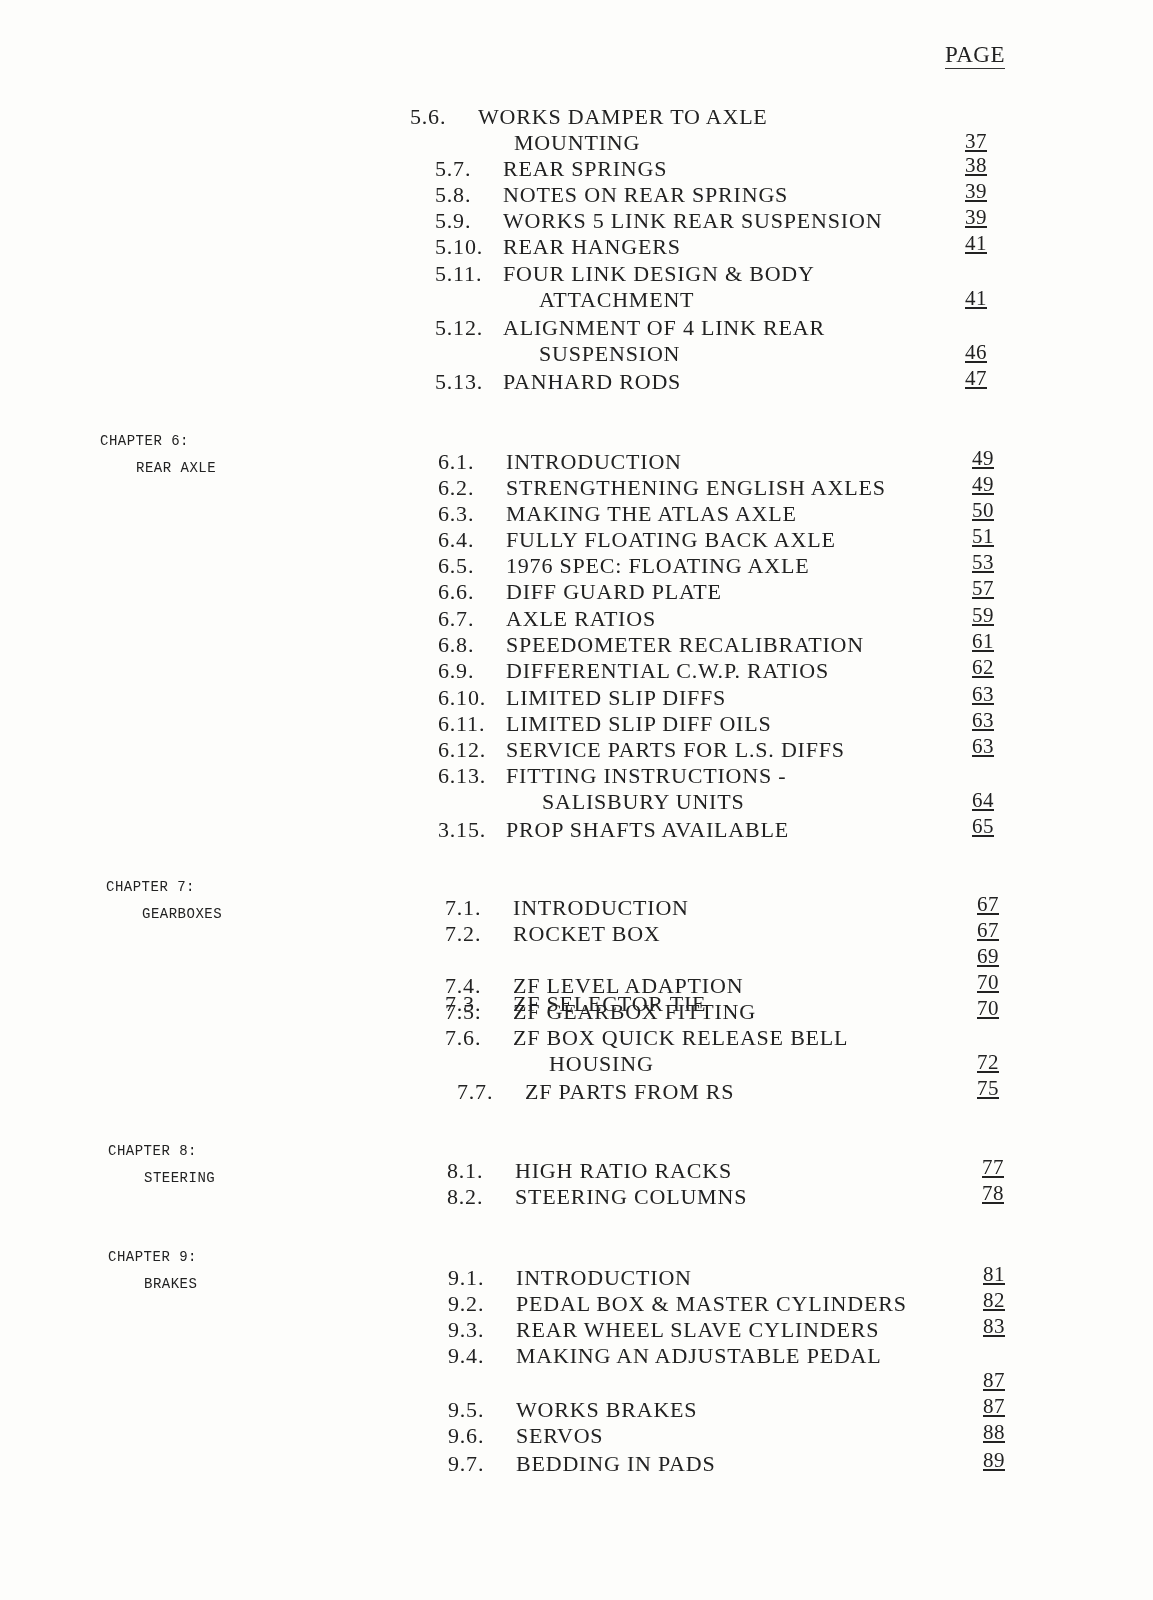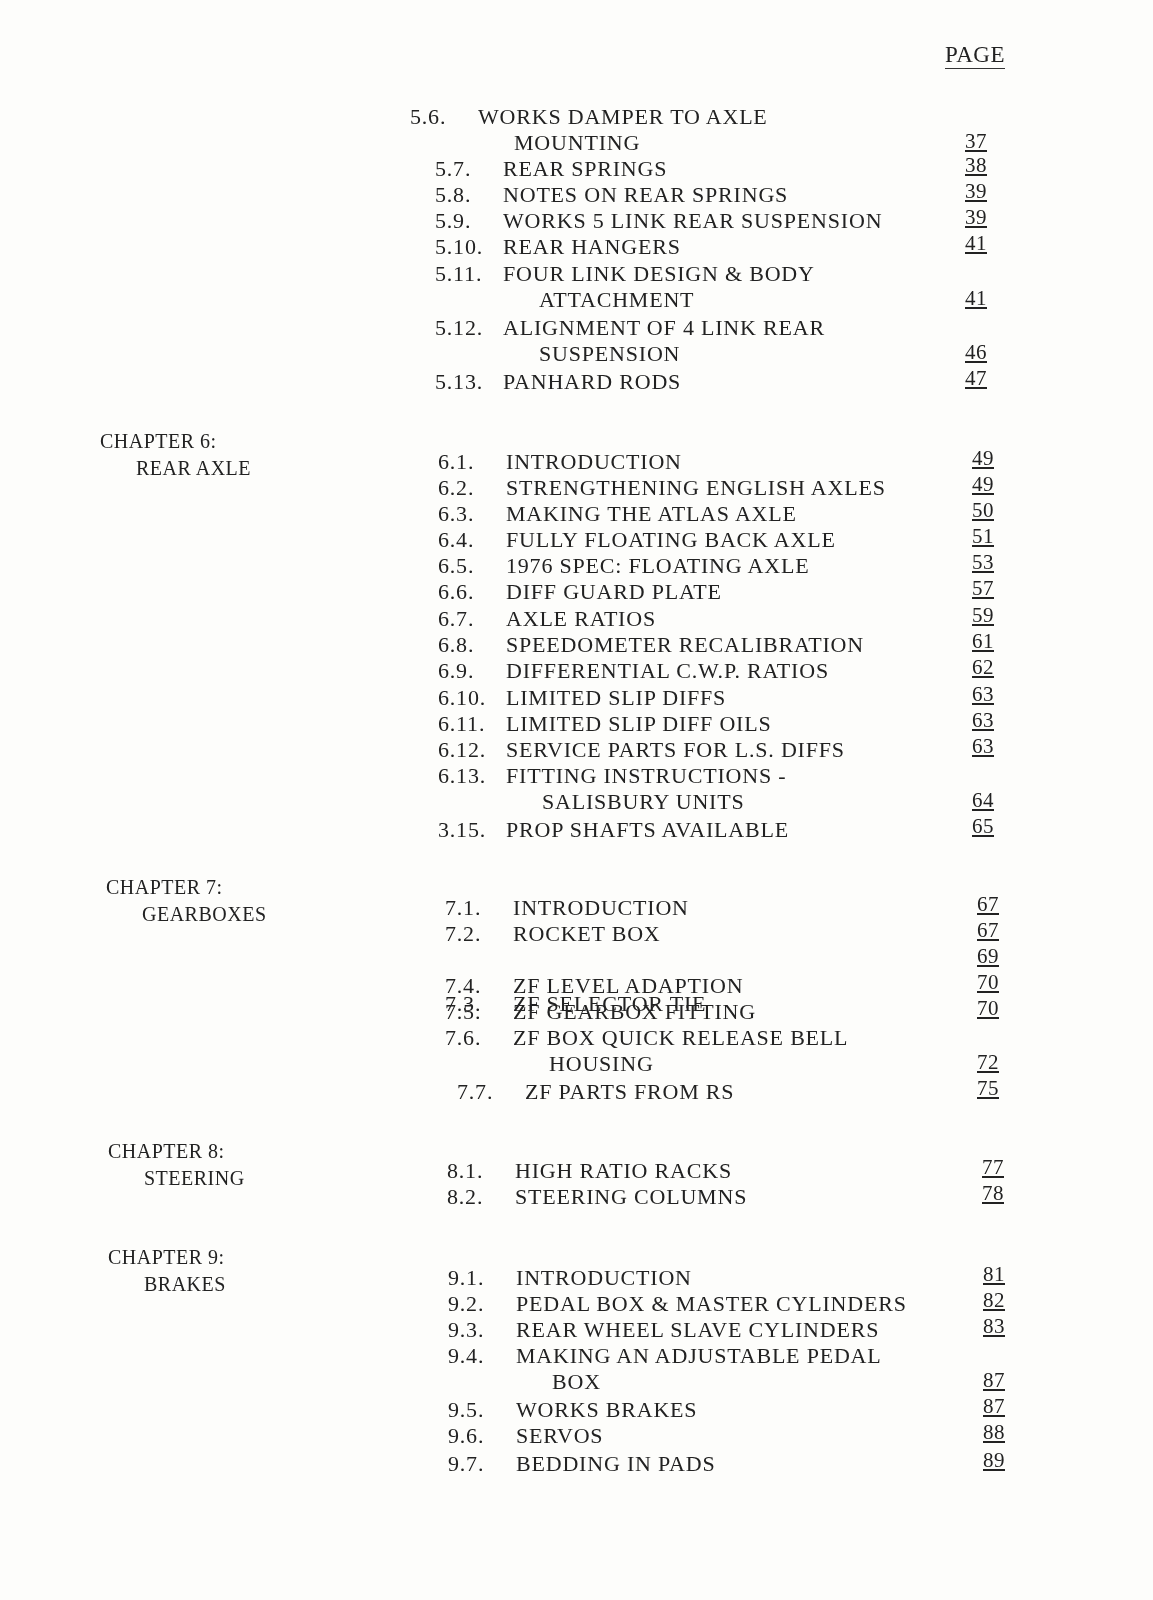--- a/index.html
+++ b/index.html
@@ -10,21 +10,21 @@
     overflow: hidden;
     font-family: "Liberation Serif", "DejaVu Serif", serif;
     color: #222;
   }
   .page-header {
     position: absolute; left: 945px; top: 42px;
     font-size: 23px; letter-spacing: 0.5px;
     border-bottom: 1.5px solid #333; line-height: 26px;
   }
   .chapter {
-    position: absolute; font-size: 20px; line-height: 27px; letter-spacing: 0.5px;
+    position: absolute; font-size: 14px; line-height: 27px; letter-spacing: 0.5px; font-family: Liberation Mono, monospace;
   }
   .chapter .ch-title { padding-left: 36px; display: block; }
   .entry {
     position: absolute; font-size: 22px; line-height: 26px; letter-spacing: 0.8px;
     white-space: nowrap;
   }
   .entry .num { display: inline-block; width: 68px; }
   .entry .cont { display: block; padding-left: 104px; }
   .pg {
     position: absolute; font-size: 21px; line-height: 26px; letter-spacing: 0.5px; text-decoration: underline;
@@ -101,21 +101,21 @@
     <div class="pg" style="left: 982px; top: 1154px;">77</div>
     <div class="entry" style="left: 447px; top: 1184px;"><span class="num">8.2.</span><span>STEERING COLUMNS</span></div>
     <div class="pg" style="left: 982px; top: 1180px;">78</div>
     <div class="chapter" style="left: 108px; top: 1244px;"><span>CHAPTER 9:</span><span class="ch-title">BRAKES</span></div>
     <div class="entry" style="left: 448px; top: 1265px;"><span class="num">9.1.</span><span>INTRODUCTION</span></div>
     <div class="pg" style="left: 983px; top: 1261px;">81</div>
     <div class="entry" style="left: 448px; top: 1291px;"><span class="num">9.2.</span><span>PEDAL BOX &amp; MASTER CYLINDERS</span></div>
     <div class="pg" style="left: 983px; top: 1287px;">82</div>
     <div class="entry" style="left: 448px; top: 1317px;"><span class="num">9.3.</span><span>REAR WHEEL SLAVE CYLINDERS</span></div>
     <div class="pg" style="left: 983px; top: 1313px;">83</div>
-    <div class="entry" style="left: 448px; top: 1343px;"><span class="num">9.4.</span><span>MAKING AN ADJUSTABLE PEDAL</span><span class="cont">BOX</span></div>
+    <div class="entry" style="left: 448px; top: 1343px;"><span class="num">9.4.</span><span>MAKING AN ADJUSTABLE PEDAL</span></div>
     <div class="pg" style="left: 983px; top: 1367px;">87</div>
     <div class="entry" style="left: 448px; top: 1397px;"><span class="num">9.5.</span><span>WORKS BRAKES</span></div>
     <div class="pg" style="left: 983px; top: 1393px;">87</div>
     <div class="entry" style="left: 448px; top: 1423px;"><span class="num">9.6.</span><span>SERVOS</span></div>
     <div class="pg" style="left: 983px; top: 1419px;">88</div>
     <div class="entry" style="left: 448px; top: 1451px;"><span class="num">9.7.</span><span>BEDDING IN PADS</span></div>
     <div class="pg" style="left: 983px; top: 1447px;">89</div>
   </div>
 
 </body></html>

